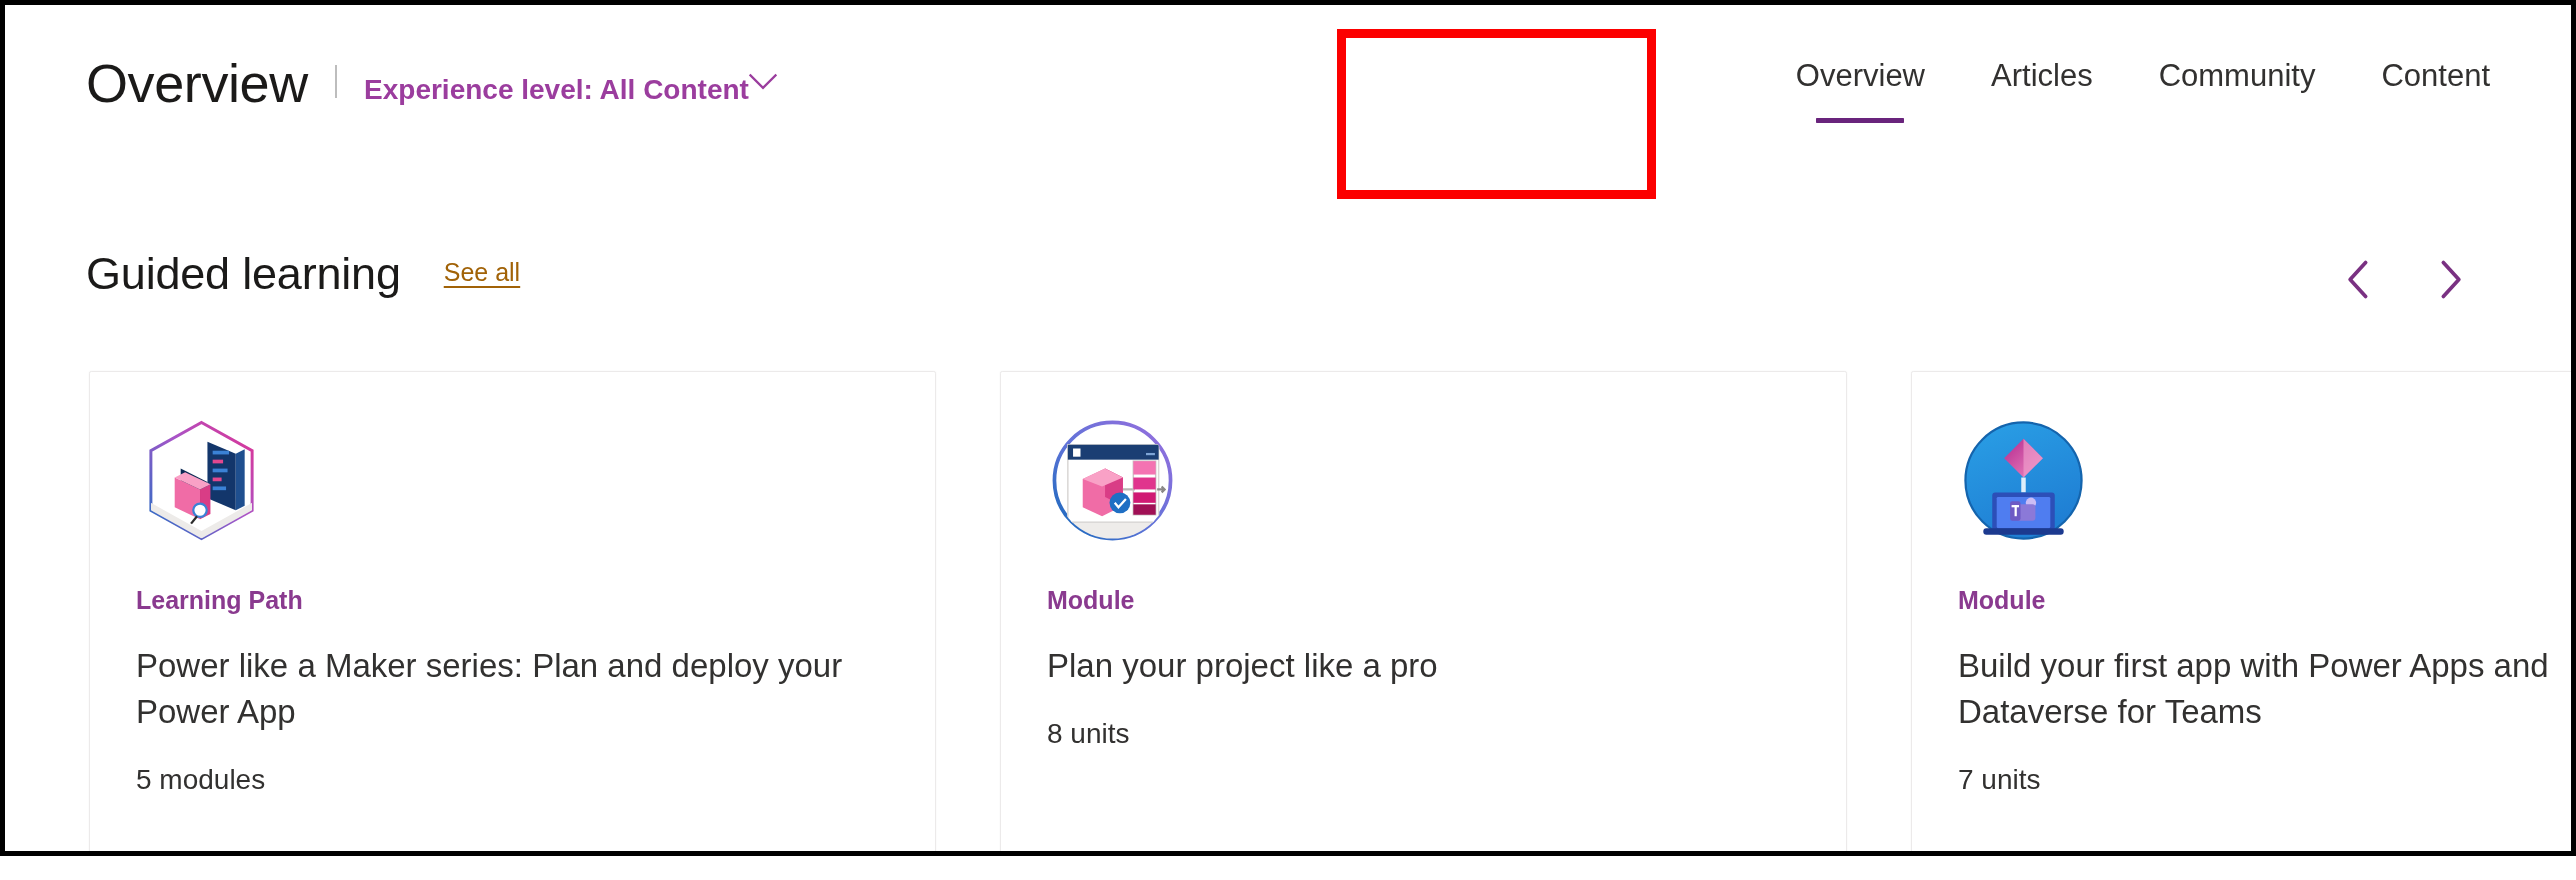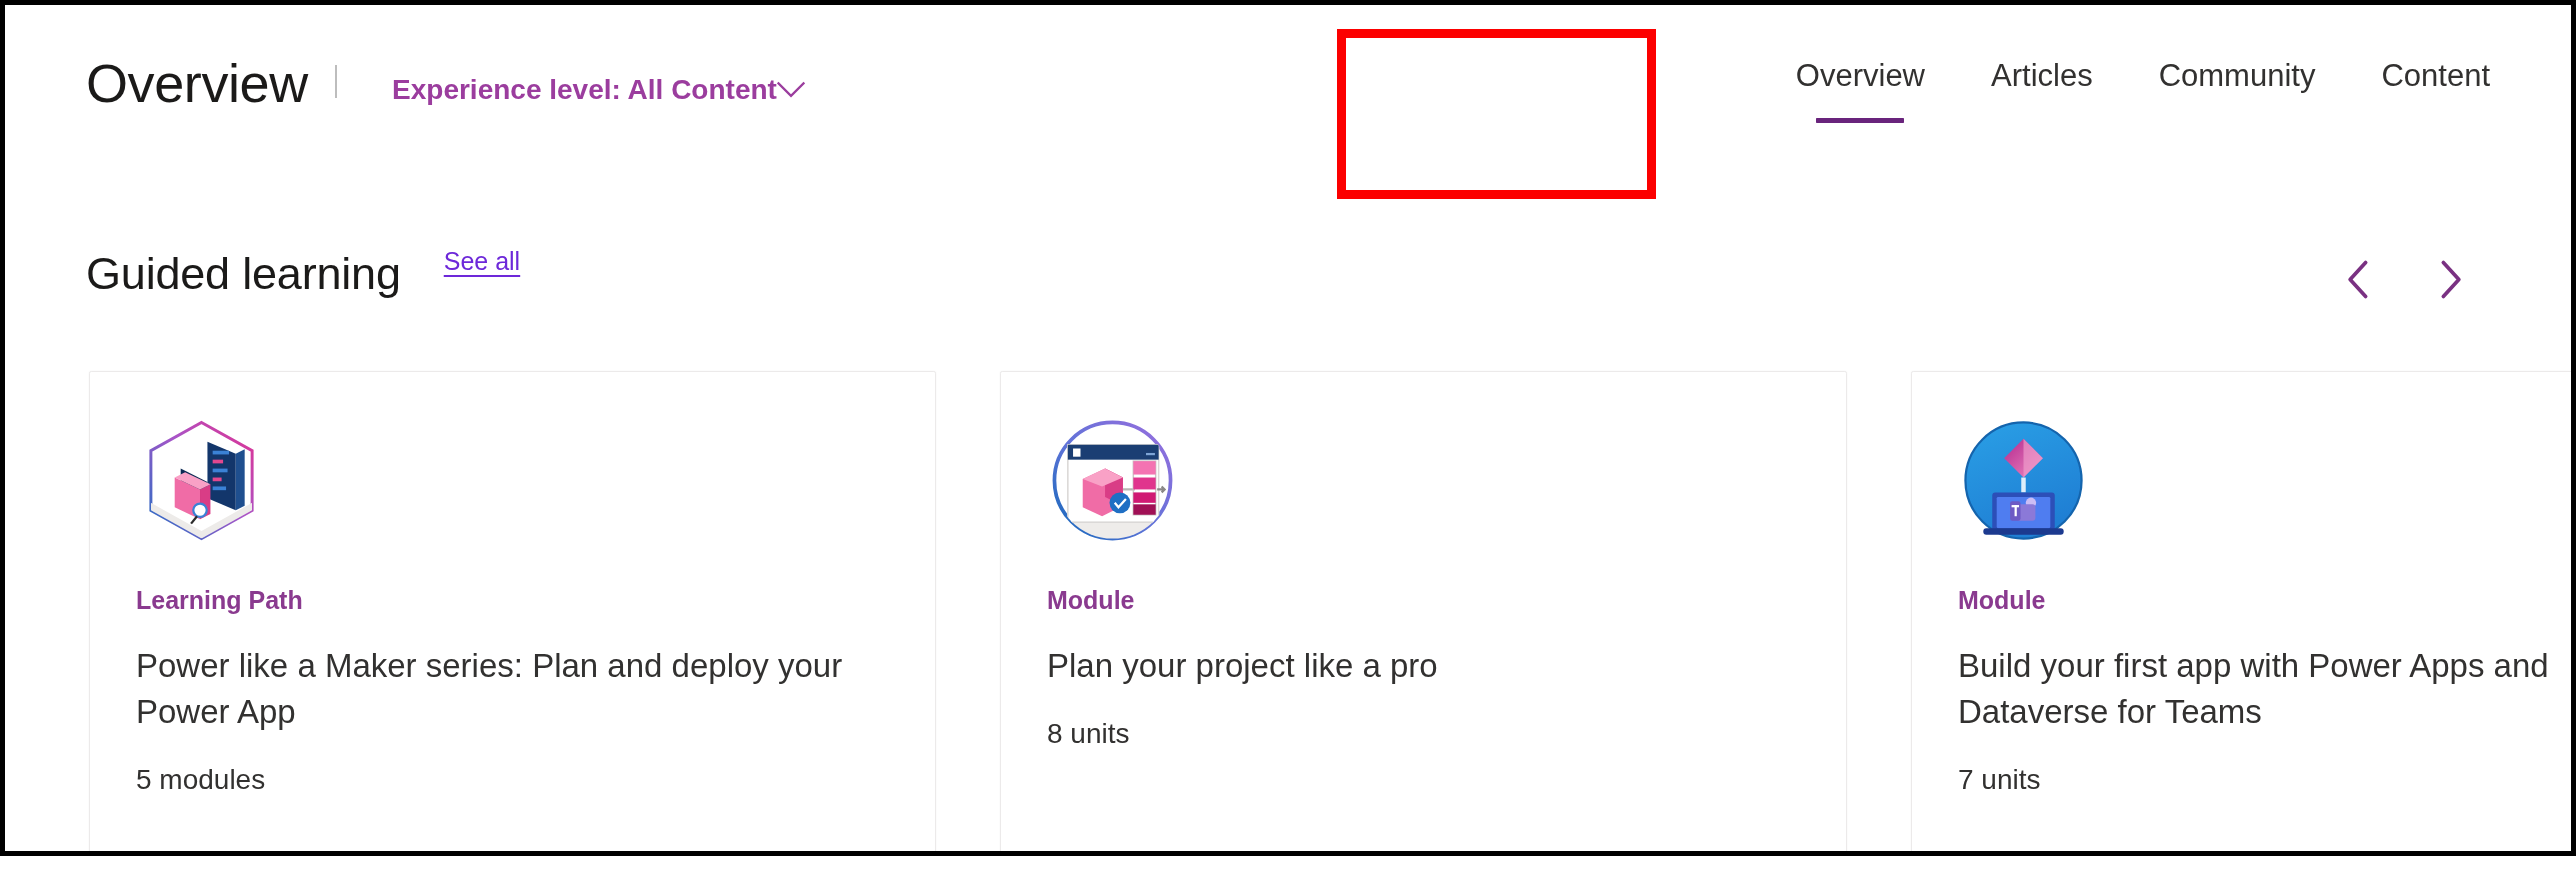--- a/index.html
+++ b/index.html
@@ -52,26 +52,24 @@
     width: 2.2px;
     height: 33px;
     background: #bdbdbd;
     margin: 0 27px;
     position: relative;
     top: -4.5px;
   }
 
   .experience-filter {
     display: flex;
-    align-items: center;
     gap: 0;
     cursor: pointer;
     position: relative;
     top: -3px;
-    margin-left: 28px;
   }
 
   .experience-filter .label {
     font-size: 28px;
     font-weight: 700;
     color: #9b3d9e;
     line-height: 34px;
     white-space: nowrap;
   }
 
@@ -125,35 +123,35 @@
     pointer-events: none;
     background: transparent;
   }
 
   
   .section-head {
     position: absolute;
     left: 81px;
     top: 242px;
     display: flex;
-    align-items: flex-start;
+    align-items: center;
     gap: 43px;
   }
 
   .section-title {
     font-size: 45px;
     font-weight: 400;
     color: #1b1a19;
     line-height: 54px;
     letter-spacing: -0.2px;
   }
 
   .see-all {
     font-size: 25px;
-    color: #6d28d9;
+    color: #a16207;
     text-decoration: underline;
     text-underline-offset: 5.2px;
     text-decoration-thickness: 2.2px;
     cursor: pointer;
     line-height: 31px;
     position: relative;
     top: -1.5px;
   }
 
   .carousel-nav {

